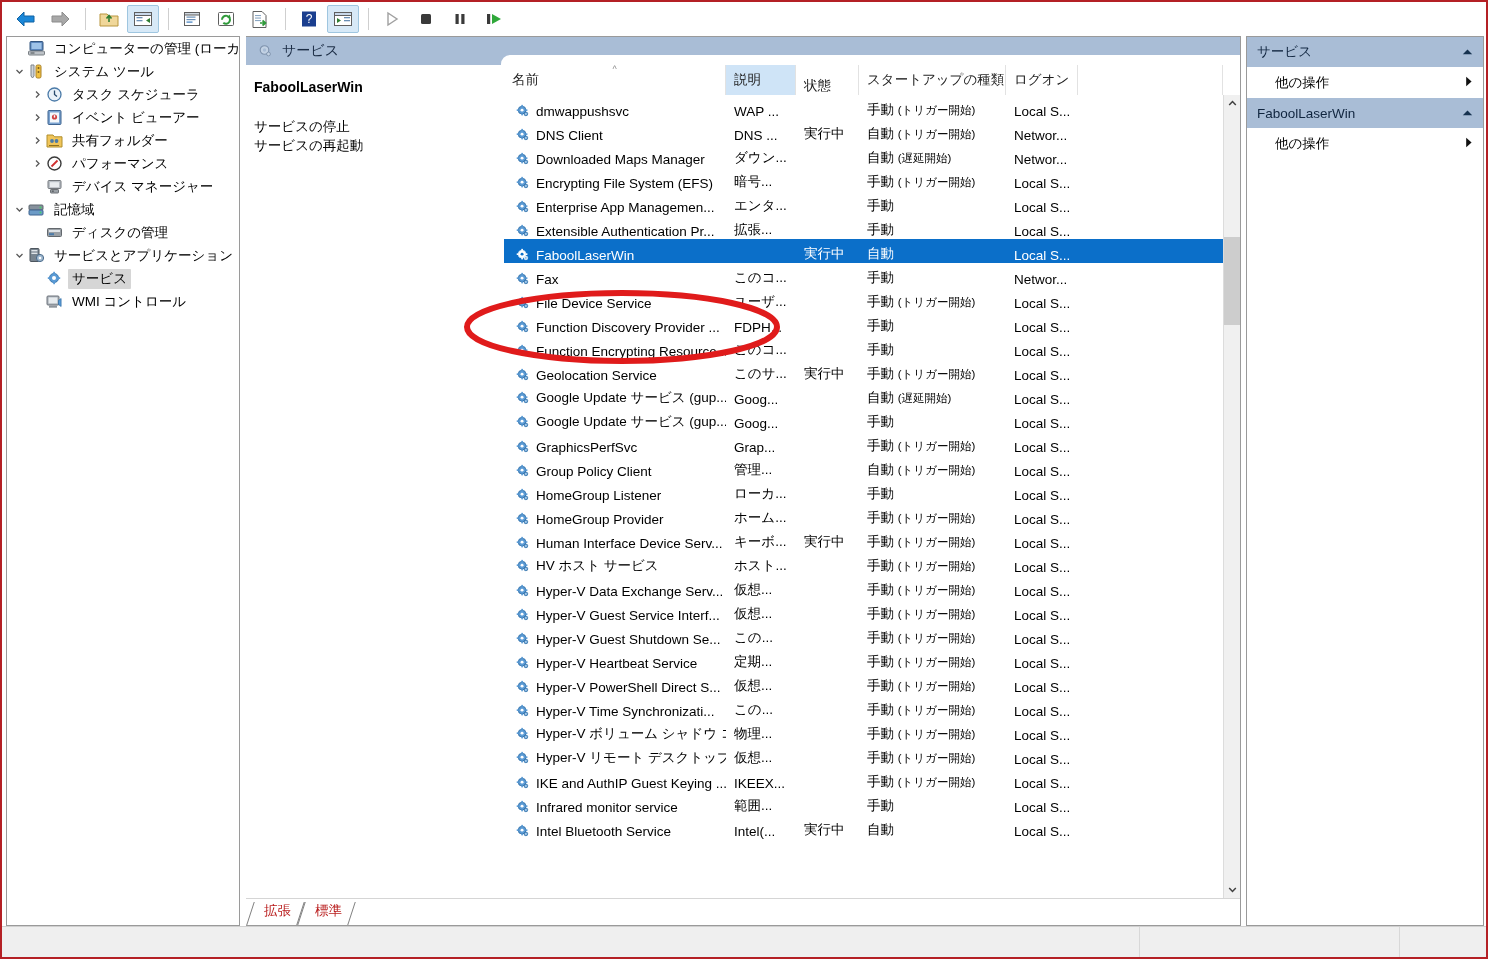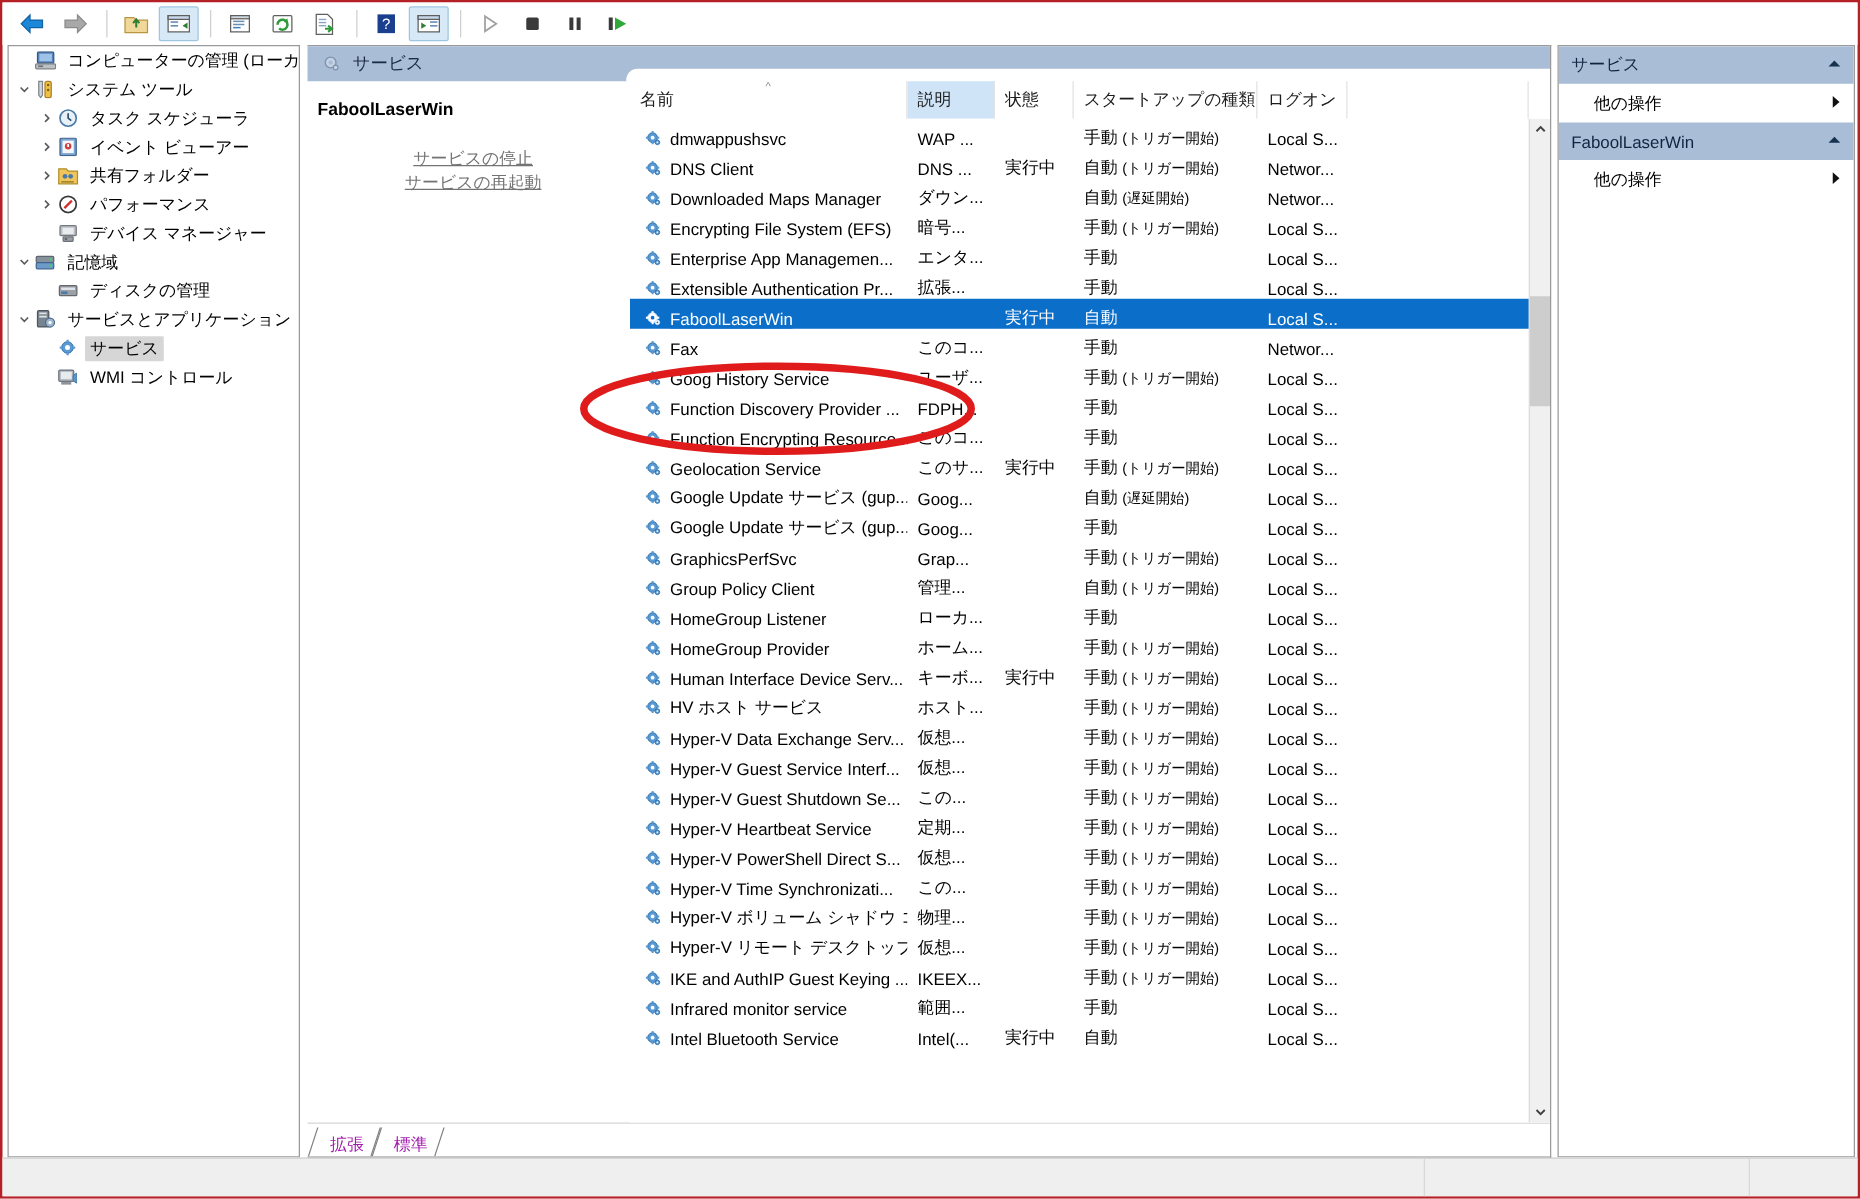--- a/index.html
+++ b/index.html
@@ -73,21 +73,21 @@
   .svc-title .lbl{font-size:14px;color:#1b2c44;}
 
   .panes{flex:1 1 auto;display:flex;min-height:0;}
 
   
   .detail{
     width:258px;flex:0 0 258px;background:#fff;box-sizing:border-box;
     padding:14px 0 0 8px;border-right:1px solid #fff;
   }
   .detail .svcname{font-size:14px;font-weight:bold;color:#000;margin-bottom:22px;}
-  .detail a{display:block;color:#737373;text-decoration:underline;font-size:13.5px;line-height:19px;cursor:pointer;text-align:center;}
+  .detail a{display:block;color:#000000;font-size:13.5px;line-height:19px;cursor:pointer;}
 
   
   .listwrap{flex:1 1 auto;min-width:0;display:flex;flex-direction:column;background:#fff;}
   .lhead{height:30px;flex:0 0 30px;display:flex;align-items:stretch;background:#fff;position:relative;}
   .lhead .hc{
     display:flex;align-items:center;font-size:13.5px;color:#1d1d1d;
     border-right:1px solid #e2e2e2;padding-left:8px;box-sizing:border-box;
     position:relative;cursor:default;white-space:nowrap;
   }
   .lhead .hc.sorted{background:#cfe4f7;}
@@ -109,21 +109,21 @@
     position:absolute;right:0;top:0;width:17px;height:100%;
     background:#f0f0f0;border-left:1px solid #dcdcdc;box-sizing:border-box;
     display:flex;flex-direction:column;align-items:center;
   }
   .vsb .btn{width:17px;height:17px;display:flex;align-items:center;justify-content:center;color:#505050;font-size:9px;flex:0 0 17px;}
   .vsb .track{flex:1 1 auto;width:17px;position:relative;}
   .vsb .thumb{position:absolute;left:0;width:17px;background:#cdcdcd;}
 
   
   .tabstrip{height:26px;flex:0 0 26px;background:#fff;display:flex;align-items:flex-end;padding-left:4px;border-top:1px solid #d5d5d5;}
-  .vtab{position:relative;height:23px;display:flex;align-items:flex-end;padding:0 10px 0 14px;font-size:13.5px;color:#a21caf;cursor:default;}
+  .vtab{position:relative;height:23px;display:flex;align-items:flex-start;padding:0 10px 0 14px;font-size:13.5px;color:#b91c1c;cursor:default;}
   .vtab:before{content:"";position:absolute;left:0;top:0;height:100%;width:1px;background:#808080;transform:skewX(-18deg);}
   .vtab:after{content:"";position:absolute;right:0;top:0;height:100%;width:1px;background:#808080;transform:skewX(-18deg);}
 
   
   .actions{
     width:238px;flex:0 0 238px;margin-left:5px;border:1px solid #9a9a9a;
     box-sizing:border-box;background:#fff;display:flex;flex-direction:column;overflow:hidden;
   }
   .ahead{height:28px;flex:0 0 28px;background:#e9edf2;display:flex;align-items:center;padding-left:10px;font-size:13.5px;color:#1b2c44;border-bottom:1px solid #c3cad3;}
   .agrp{height:30px;flex:0 0 30px;background:#a9bdd6;display:flex;align-items:center;padding:0 10px;font-size:13.5px;color:#10253f;cursor:default;}
@@ -456,21 +456,21 @@
 
         <div class="listwrap">
           <div class="lhead">
             <div class="hc" style="width:222px;flex:0 0 222px;">
               <span class="sortmk">^</span>
               <span>名前</span>
             </div>
             <div class="hc sorted" style="width:70px;flex:0 0 70px;">
               <span>説明</span>
             </div>
-            <div class="hc" style="width:63px;flex:0 0 63px;">
+            <div class="hc" style="width:63px;flex:0 0 63px;align-items:flex-end;">
               <span>状態</span>
             </div>
             <div class="hc" style="width:147px;flex:0 0 147px;">
               <span>スタートアップの種類</span>
             </div>
             <div class="hc" style="width:72px;flex:0 0 72px;">
               <span>ログオン</span>
             </div>
             <div class="hfill"></div>
             <div style="width:17px;flex:0 0 17px;"></div>
@@ -653,21 +653,21 @@
                       <circle cx="8" cy="7" r="4.4" fill="#5b9bd5" stroke="#2e6da4" stroke-width="0.9"></circle>
                       <circle cx="8" cy="7" r="1.7" fill="#ffffff"></circle>
                       <rect x="7.1" y="1" width="1.9" height="2.2" fill="#5b9bd5"></rect>
                       <rect x="7.1" y="10.8" width="1.9" height="2.2" fill="#5b9bd5"></rect>
                       <rect x="1.9" y="6.1" width="2.2" height="1.9" fill="#5b9bd5"></rect>
                       <rect x="11.9" y="6.1" width="2.2" height="1.9" fill="#5b9bd5"></rect>
                       <circle cx="12.4" cy="11.3" r="2.1" fill="#5b9bd5" stroke="#2e6da4" stroke-width="0.8"></circle>
                       <circle cx="12.4" cy="11.3" r="0.8" fill="#ffffff"></circle>
                     </svg>
                   </span>
-                  <span class="nm">Goog History Service</span>
+                  <span class="nm">File Device Service</span>
                 </div>
                 <div class="cell" style="width:70px;flex:0 0 70px">ユーザ...</div>
                 <div class="cell" style="width:63px;flex:0 0 63px"></div>
                 <div class="cell" style="width:147px;flex:0 0 147px">手動 <span class="sub">(トリガー開始)</span></div>
                 <div class="cell" style="width:72px;flex:0 0 72px">Local S...</div>
               </div>
               <div class="row">
                 <div class="cell name" style="width:222px;flex:0 0 222px">
                   <span class="gi">
                     <svg width="15" height="14" viewBox="0 0 17 16">

